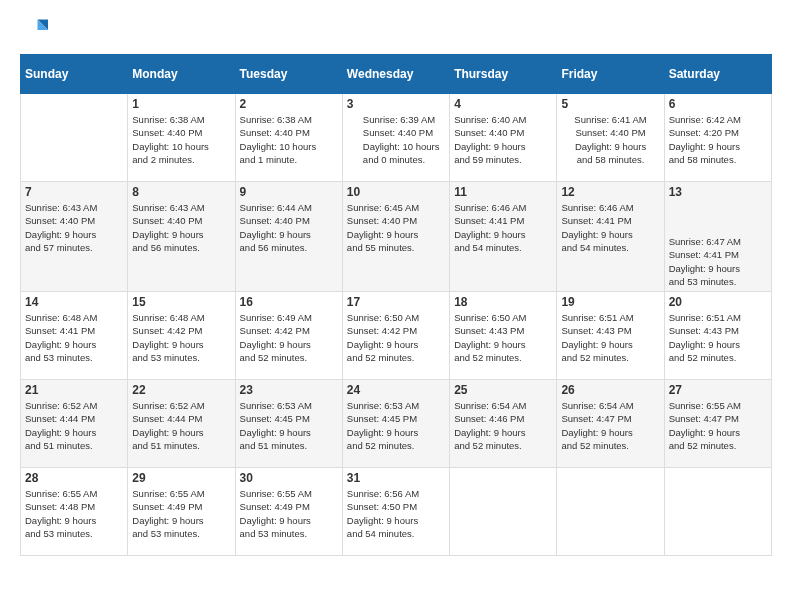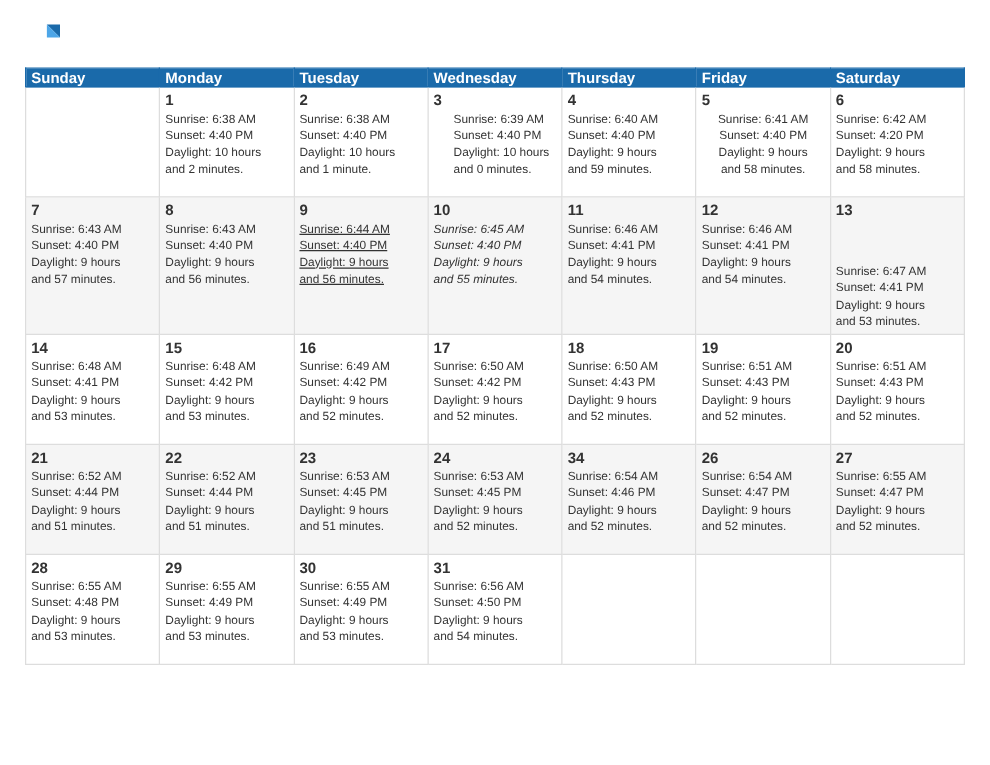--- a/index.html
+++ b/index.html
@@ -53,21 +53,21 @@
     .calendar {
       width: 100%;
       border-collapse: collapse;
       border: 1px solid #ccc;
     }
     .calendar th {
       background: #1a6aaa;
       color: #fff;
       font-size: 12px;
       font-weight: bold;
-      padding: 0 4px;
+      padding: 12px 4px;
       text-align: left;
       border: 1px solid #1a6aaa;
     }
     .calendar td {
       vertical-align: top;
       border: 1px solid #ddd;
       padding: 3px 4px;
       width: calc(100%/7);
       height: 88px;
       background: #fff;
@@ -181,28 +181,28 @@
           </td>
           <td>
             <span class="day-num">8</span>
             <div class="day-info" style="white-space: pre-line;">Sunrise: 6:43 AM
 Sunset: 4:40 PM
 Daylight: 9 hours
 and 56 minutes.</div>
           </td>
           <td>
             <span class="day-num">9</span>
-            <div class="day-info" style="white-space: pre-line; text-decoration: underline;">Sunrise: 6:44 AM
+            <div class="day-info" style="white-space: pre-line;">Sunrise: 6:44 AM
 Sunset: 4:40 PM
 Daylight: 9 hours
 and 56 minutes.</div>
           </td>
           <td>
             <span class="day-num">10</span>
-            <div class="day-info" style="white-space: pre-line; font-style: italic;">Sunrise: 6:45 AM
+            <div class="day-info" style="white-space: pre-line;">Sunrise: 6:45 AM
 Sunset: 4:40 PM
 Daylight: 9 hours
 and 55 minutes.</div>
           </td>
           <td>
             <span class="day-num">11</span>
             <div class="day-info" style="white-space: pre-line;">Sunrise: 6:46 AM
 Sunset: 4:41 PM
 Daylight: 9 hours
 and 54 minutes.</div>
@@ -296,21 +296,21 @@
 and 51 minutes.</div>
           </td>
           <td>
             <span class="day-num">24</span>
             <div class="day-info" style="white-space: pre-line;">Sunrise: 6:53 AM
 Sunset: 4:45 PM
 Daylight: 9 hours
 and 52 minutes.</div>
           </td>
           <td>
-            <span class="day-num">34</span>
+            <span class="day-num">25</span>
             <div class="day-info" style="white-space: pre-line;">Sunrise: 6:54 AM
 Sunset: 4:46 PM
 Daylight: 9 hours
 and 52 minutes.</div>
           </td>
           <td>
             <span class="day-num">26</span>
             <div class="day-info" style="white-space: pre-line;">Sunrise: 6:54 AM
 Sunset: 4:47 PM
 Daylight: 9 hours

